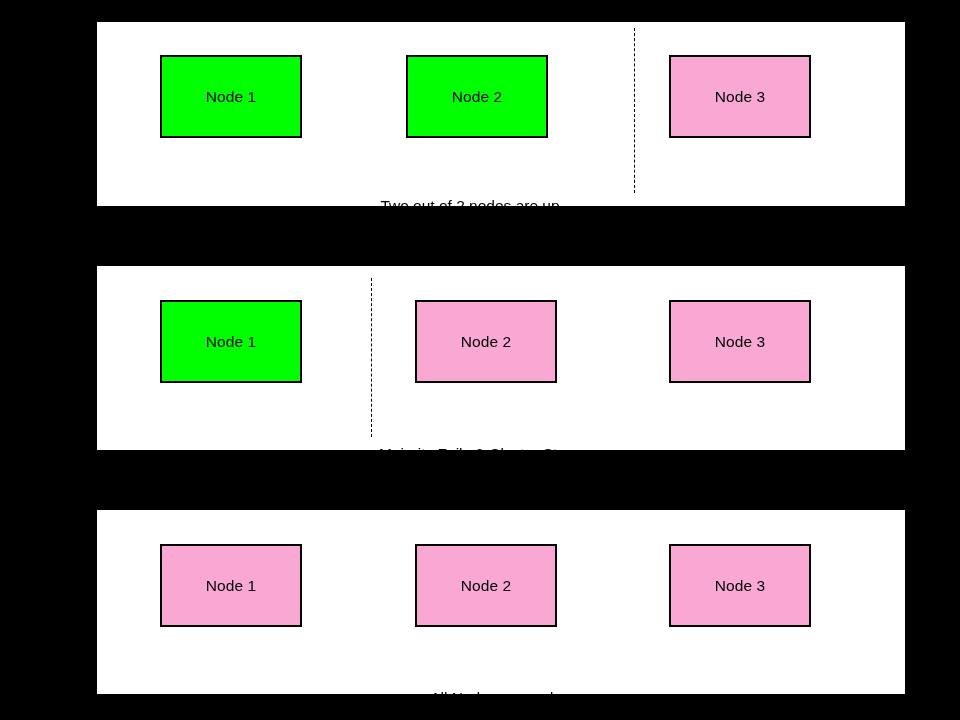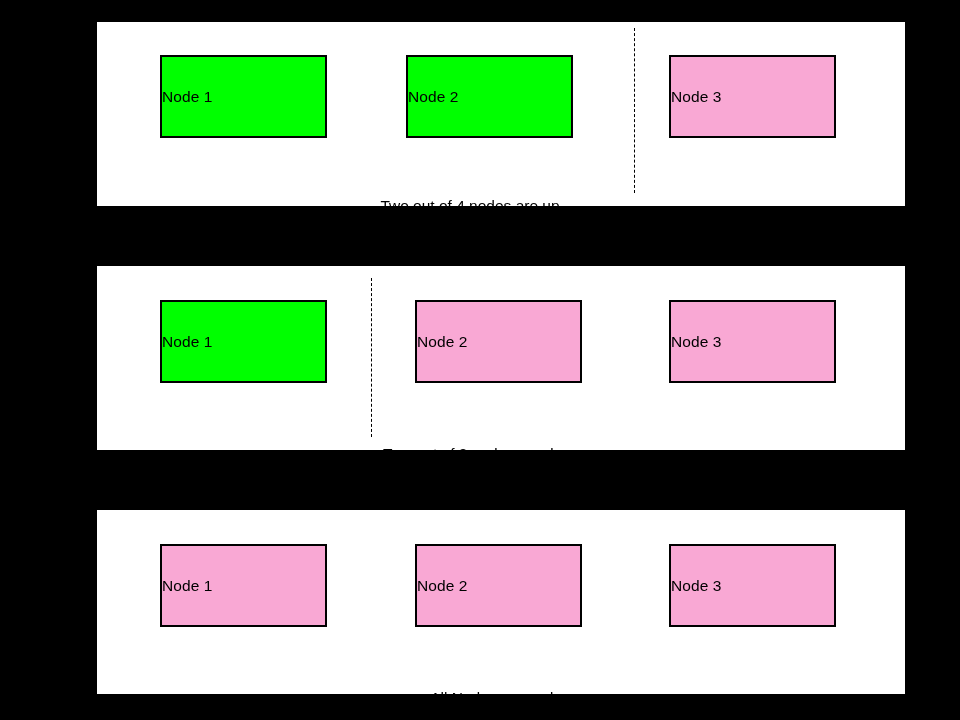--- a/index.html
+++ b/index.html
@@ -30,27 +30,27 @@
     background: #ffffff;
     box-sizing: border-box;
   }
 
   .panel-1 { left: 97px; top: 22px;  width: 808px; height: 184px; }
   .panel-2 { left: 97px; top: 266px; width: 808px; height: 184px; }
   .panel-3 { left: 97px; top: 510px; width: 808px; height: 184px; }
 
   .node-box {
     position: absolute;
-    width: 167px;
+    width: 142px;
     height: 83px;
     box-sizing: border-box;
     border: 2px solid #000000;
     display: flex;
     align-items: center;
-    justify-content: flex-start;
+    justify-content: center;
     font-size: 15.5px;
     color: #000000;
     line-height: 1;
     letter-spacing: 0.1px;
   }
 
   .node-label {
     display: block;
     pointer-events: none;
   }
@@ -92,21 +92,21 @@
       <span class="node-label">Node 2</span>
     </div>
 
     <div class="node-box state-down" style="left: 572px; top: 33px;">
       <span class="node-label">Node 3</span>
     </div>
 
     <div class="divider" style="left: 537px; top: 6px; height: 165px;"></div>
 
     <div class="caption cap-center" style="left: 203px; top: 128px; width: 340px;">
-      <span class="caption-line">Two out of 4 nodes are up</span>
+      <span class="caption-line">Two out of 2 nodes are up</span>
       <span class="caption-line">, Majority Wins &amp; Cluster Runs</span>
     </div>
   </div>
 
   <div class="panel panel-2">
 
     <div class="node-box state-up" style="left: 63px; top: 34px;">
       <span class="node-label">Node 1</span>
     </div>
 
@@ -114,21 +114,20 @@
       <span class="node-label">Node 2</span>
     </div>
 
     <div class="node-box state-down" style="left: 572px; top: 34px;">
       <span class="node-label">Node 3</span>
     </div>
 
     <div class="divider" style="left: 274px; top: 12px; height: 159px;"></div>
 
     <div class="caption cap-left" style="left: 282px; top: 132px; width: 400px;">
-      <span class="caption-line"> Two out of 3 nodes are down</span>
       <span class="caption-line">Majority Fails &amp; Cluster Stops</span>
     </div>
   </div>
 
   <div class="panel panel-3">
 
     <div class="node-box state-down" style="left: 63px; top: 34px;">
       <span class="node-label">Node 1</span>
     </div>
 

